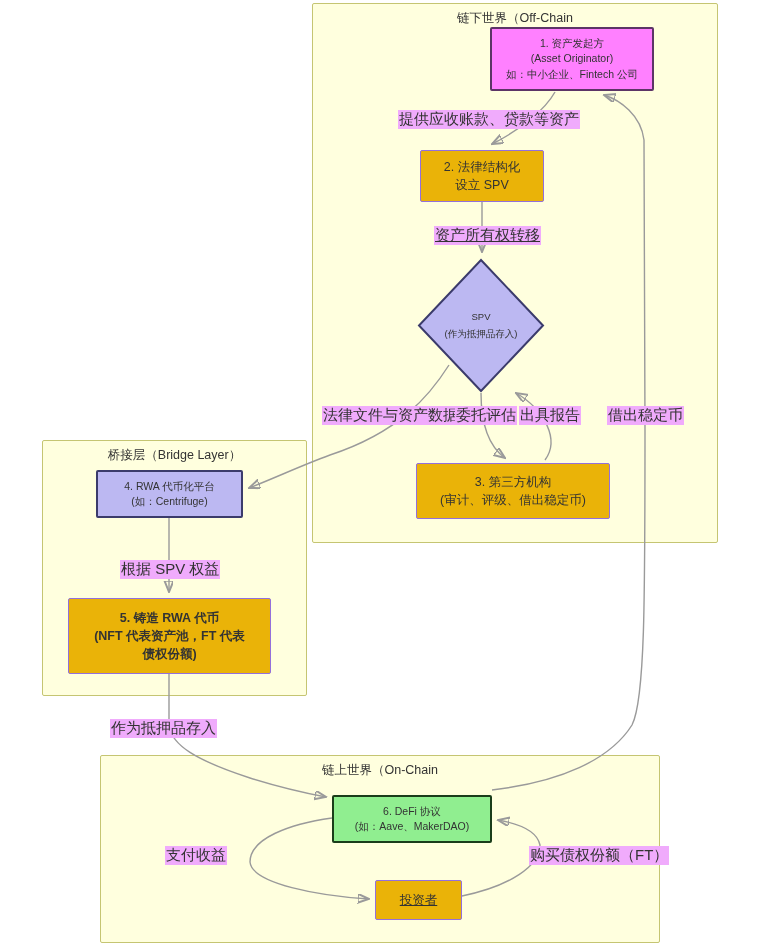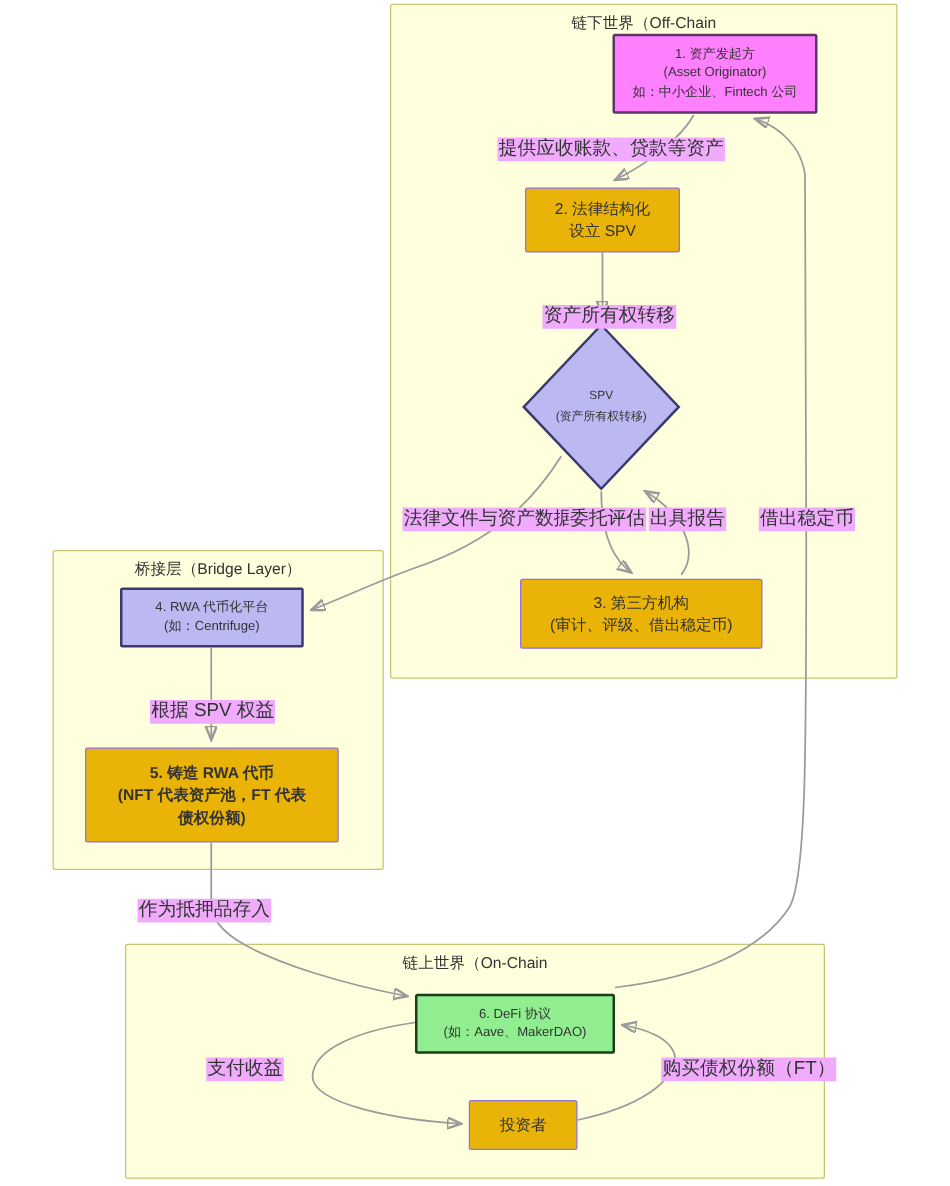--- a/index.html
+++ b/index.html
@@ -80,21 +80,21 @@
     border: 2px solid #1a3d1a;
     font-size: 10.5px;
   }
 
   #node-originator { left: 490px; top: 27px;  width: 164px; height: 64px; }
   #node-legal      { left: 420px; top: 150px; width: 124px; height: 52px; }
   #node-thirdparty { left: 416px; top: 463px; width: 194px; height: 56px; }
   #node-rwa        { left: 96px;  top: 470px; width: 147px; height: 48px; }
   #node-mint       { left: 68px;  top: 598px; width: 203px; height: 76px; font-weight: bold; }
   #node-defiproto  { left: 332px; top: 795px; width: 160px; height: 48px; }
-  #node-investor   { left: 375px; top: 880px; width: 87px; height: 40px; }
+  #node-investor   { left: 375px; top: 880px; width: 87px; height: 40px; text-decoration: underline; }
 
   
   #node-spv {
     position: absolute;
     left: 417px; top: 258px;
     width: 128px; height: 135px;
   }
   #node-spv .diamond-shape {
     position: absolute;
     left: 0; top: 0;
@@ -119,21 +119,21 @@
     position: absolute;
     background: #f0abfc;
     color: #333333;
     font-size: 15px;
     white-space: nowrap;
     padding: 0 1px;
     line-height: 1.25;
   }
 
   #lbl-provide   { left: 398px; top: 110px; }
-  #lbl-transfer  { left: 434px; top: 244px; }
+  #lbl-transfer  { left: 434px; top: 226px; text-decoration: underline; }
   #lbl-legaldocs { left: 322px; top: 406px; }
   #lbl-appraise  { left: 455px; top: 406px; }
   #lbl-report    { left: 519px; top: 406px; }
   #lbl-lend      { left: 607px; top: 406px; }
   #lbl-spvrights { left: 120px; top: 560px; }
   #lbl-collateral{ left: 110px; top: 719px; }
   #lbl-payout    { left: 165px; top: 846px; }
   #lbl-buyft     { left: 529px; top: 846px; }
 
   svg#edges {
@@ -199,21 +199,21 @@
     <span class="ln">2. 法律结构化</span>
     <span class="ln">设立 SPV</span>
   </div>
 
   <div id="node-spv">
     <svg class="diamond-shape" viewBox="0 0 128 135">
       <polygon points="64,2 126,67.5 64,133 2,67.5" fill="#bcb8f2" stroke="#3b3b6b" stroke-width="2"></polygon>
     </svg>
     <div class="diamond-label">
       <span class="ln">SPV</span>
-      <span class="ln">(资产所有权转移)</span>
+      <span class="ln">(作为抵押品存入)</span>
     </div>
   </div>
 
   <div class="node node-default" id="node-thirdparty">
     <span class="ln">3. 第三方机构</span>
     <span class="ln">(审计、评级、借出稳定币)</span>
   </div>
 
   <div class="node node-platform" id="node-rwa">
     <span class="ln">4. RWA 代币化平台</span>

